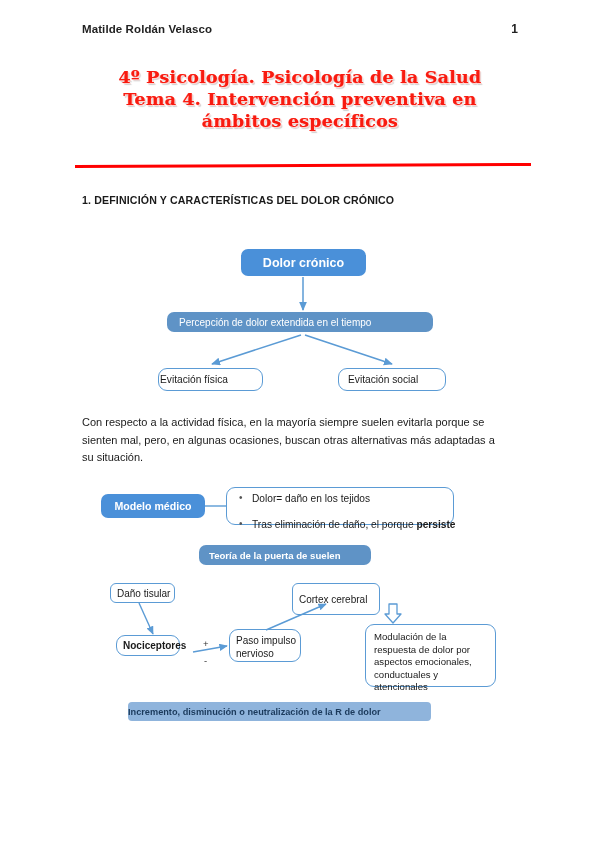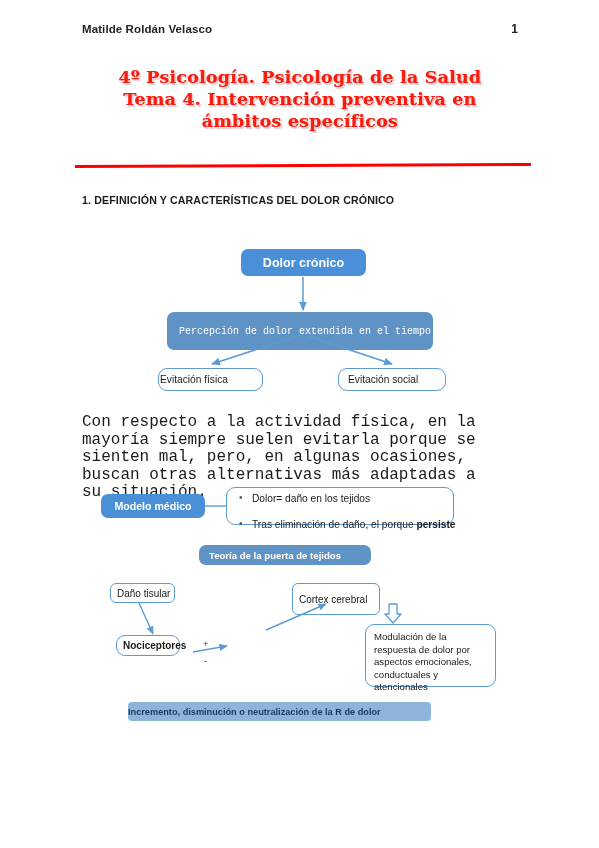--- a/index.html
+++ b/index.html
@@ -50,21 +50,21 @@
 
   
   .h1{
     position:absolute;left:82px;top:194px;
     font-size:10.6px;font-weight:bold;color:#1a1a1a;letter-spacing:.15px;
   }
 
   
   .para{
     position:absolute;left:82px;top:414px;width:420px;
-    font-size:16px;line-height:17.5px;color:#1a1a1a;font-family:Liberation Mono, monospace;
+    font-size:11px;line-height:17.5px;color:#1a1a1a;
   }
 
   
   .node{position:absolute;box-sizing:border-box;}
   .fill-blue{
     background:#4a90d9;color:#fff;font-weight:bold;
     border-radius:7px;
     display:flex;align-items:center;justify-content:center;
   }
   .fill-blue-mute{
@@ -116,21 +116,21 @@
   </div>
 
   <div class="rule"></div>
 
   <div class="h1">1. DEFINICIÓN Y CARACTERÍSTICAS DEL DOLOR CRÓNICO</div>
 
   <div class="node fill-blue" style="left:241px;top:249px;width:125px;height:27px;font-size:12.5px;">
     <span>Dolor crónico</span>
   </div>
 
-  <div class="node fill-blue-mute" style="left:167px;top:312px;width:266px;height:38px;font-size:10px;padding-left:12px;font-family:Liberation Mono, monospace;">
+  <div class="node fill-blue-mute" style="left:167px;top:312px;width:266px;height:20px;font-size:10px;padding-left:12px;">
     <span>Percepción de dolor extendida en el tiempo</span>
   </div>
 
   <div class="node outline outline-r" style="left:158px;top:368px;width:105px;height:23px;font-size:10.2px;padding-left:1px;align-items:center;">
     <span>Evitación física</span>
   </div>
 
   <div class="node outline outline-r" style="left:338px;top:368px;width:108px;height:23px;font-size:10.2px;padding-left:9px;">
     <span>Evitación social</span>
   </div>
@@ -142,38 +142,42 @@
   </div>
 
   <div class="node outline outline-r" style="left:226px;top:487px;width:228px;height:38px;padding:4px 6px;align-items:center;">
     <ul class="bullets">
       <li><span>Dolor= daño en los tejidos</span></li>
       <li><span>Tras eliminación de daño, el porque </span><b>persiste</b></li>
     </ul>
   </div>
 
   <div class="node fill-blue-mute" style="left:199px;top:545px;width:172px;height:20px;font-size:9.6px;font-weight:bold;padding-left:10px;">
-    <span>Teoría de la puerta de tejidos</span>
+    <span>Teoría de la puerta de suelen</span>
   </div>
 
   <div class="node outline" style="left:110px;top:583px;width:65px;height:20px;font-size:10px;padding-left:6px;">
     <span>Daño tisular</span>
   </div>
 
   <div class="node outline" style="left:292px;top:583px;width:88px;height:32px;font-size:10px;padding-left:6px;">
     <span>Cortex cerebral</span>
   </div>
 
   <div class="node outline outline-r" style="left:116px;top:635px;width:64px;height:21px;font-size:10px;font-weight:bold;padding-left:6px;">
     <span>Nociceptores</span>
   </div>
 
   <span class="pm" style="left:203px;top:638px;">+</span>
   <span class="pm" style="left:204px;top:655px;">-</span>
 
+  <div class="node outline outline-r" style="left:229px;top:629px;width:72px;height:33px;font-size:10px;padding-left:6px;line-height:13px;display:block;padding-top:4px;">
+    <div>Paso impulso</div>
+    <div>nervioso</div>
+  </div>
 
   <div class="node outline outline-r" style="left:333px;top:624px;width:131px;height:63px;font-size:9.6px;line-height:12.5px;padding:6px 8px;display:block;margin-left:32px;">
     <span>Modulación de la respuesta de dolor por aspectos emocionales, conductuales y atencionales</span>
   </div>
 
   <div class="node fill-blue-pale" style="left:128px;top:702px;width:303px;height:19px;font-size:9.2px;font-weight:bold;">
     <span>Incremento, disminución o neutralización de la R de dolor</span>
   </div>
 
   <svg class="conn" viewBox="0 0 599 848" xmlns="http://www.w3.org/2000/svg">

